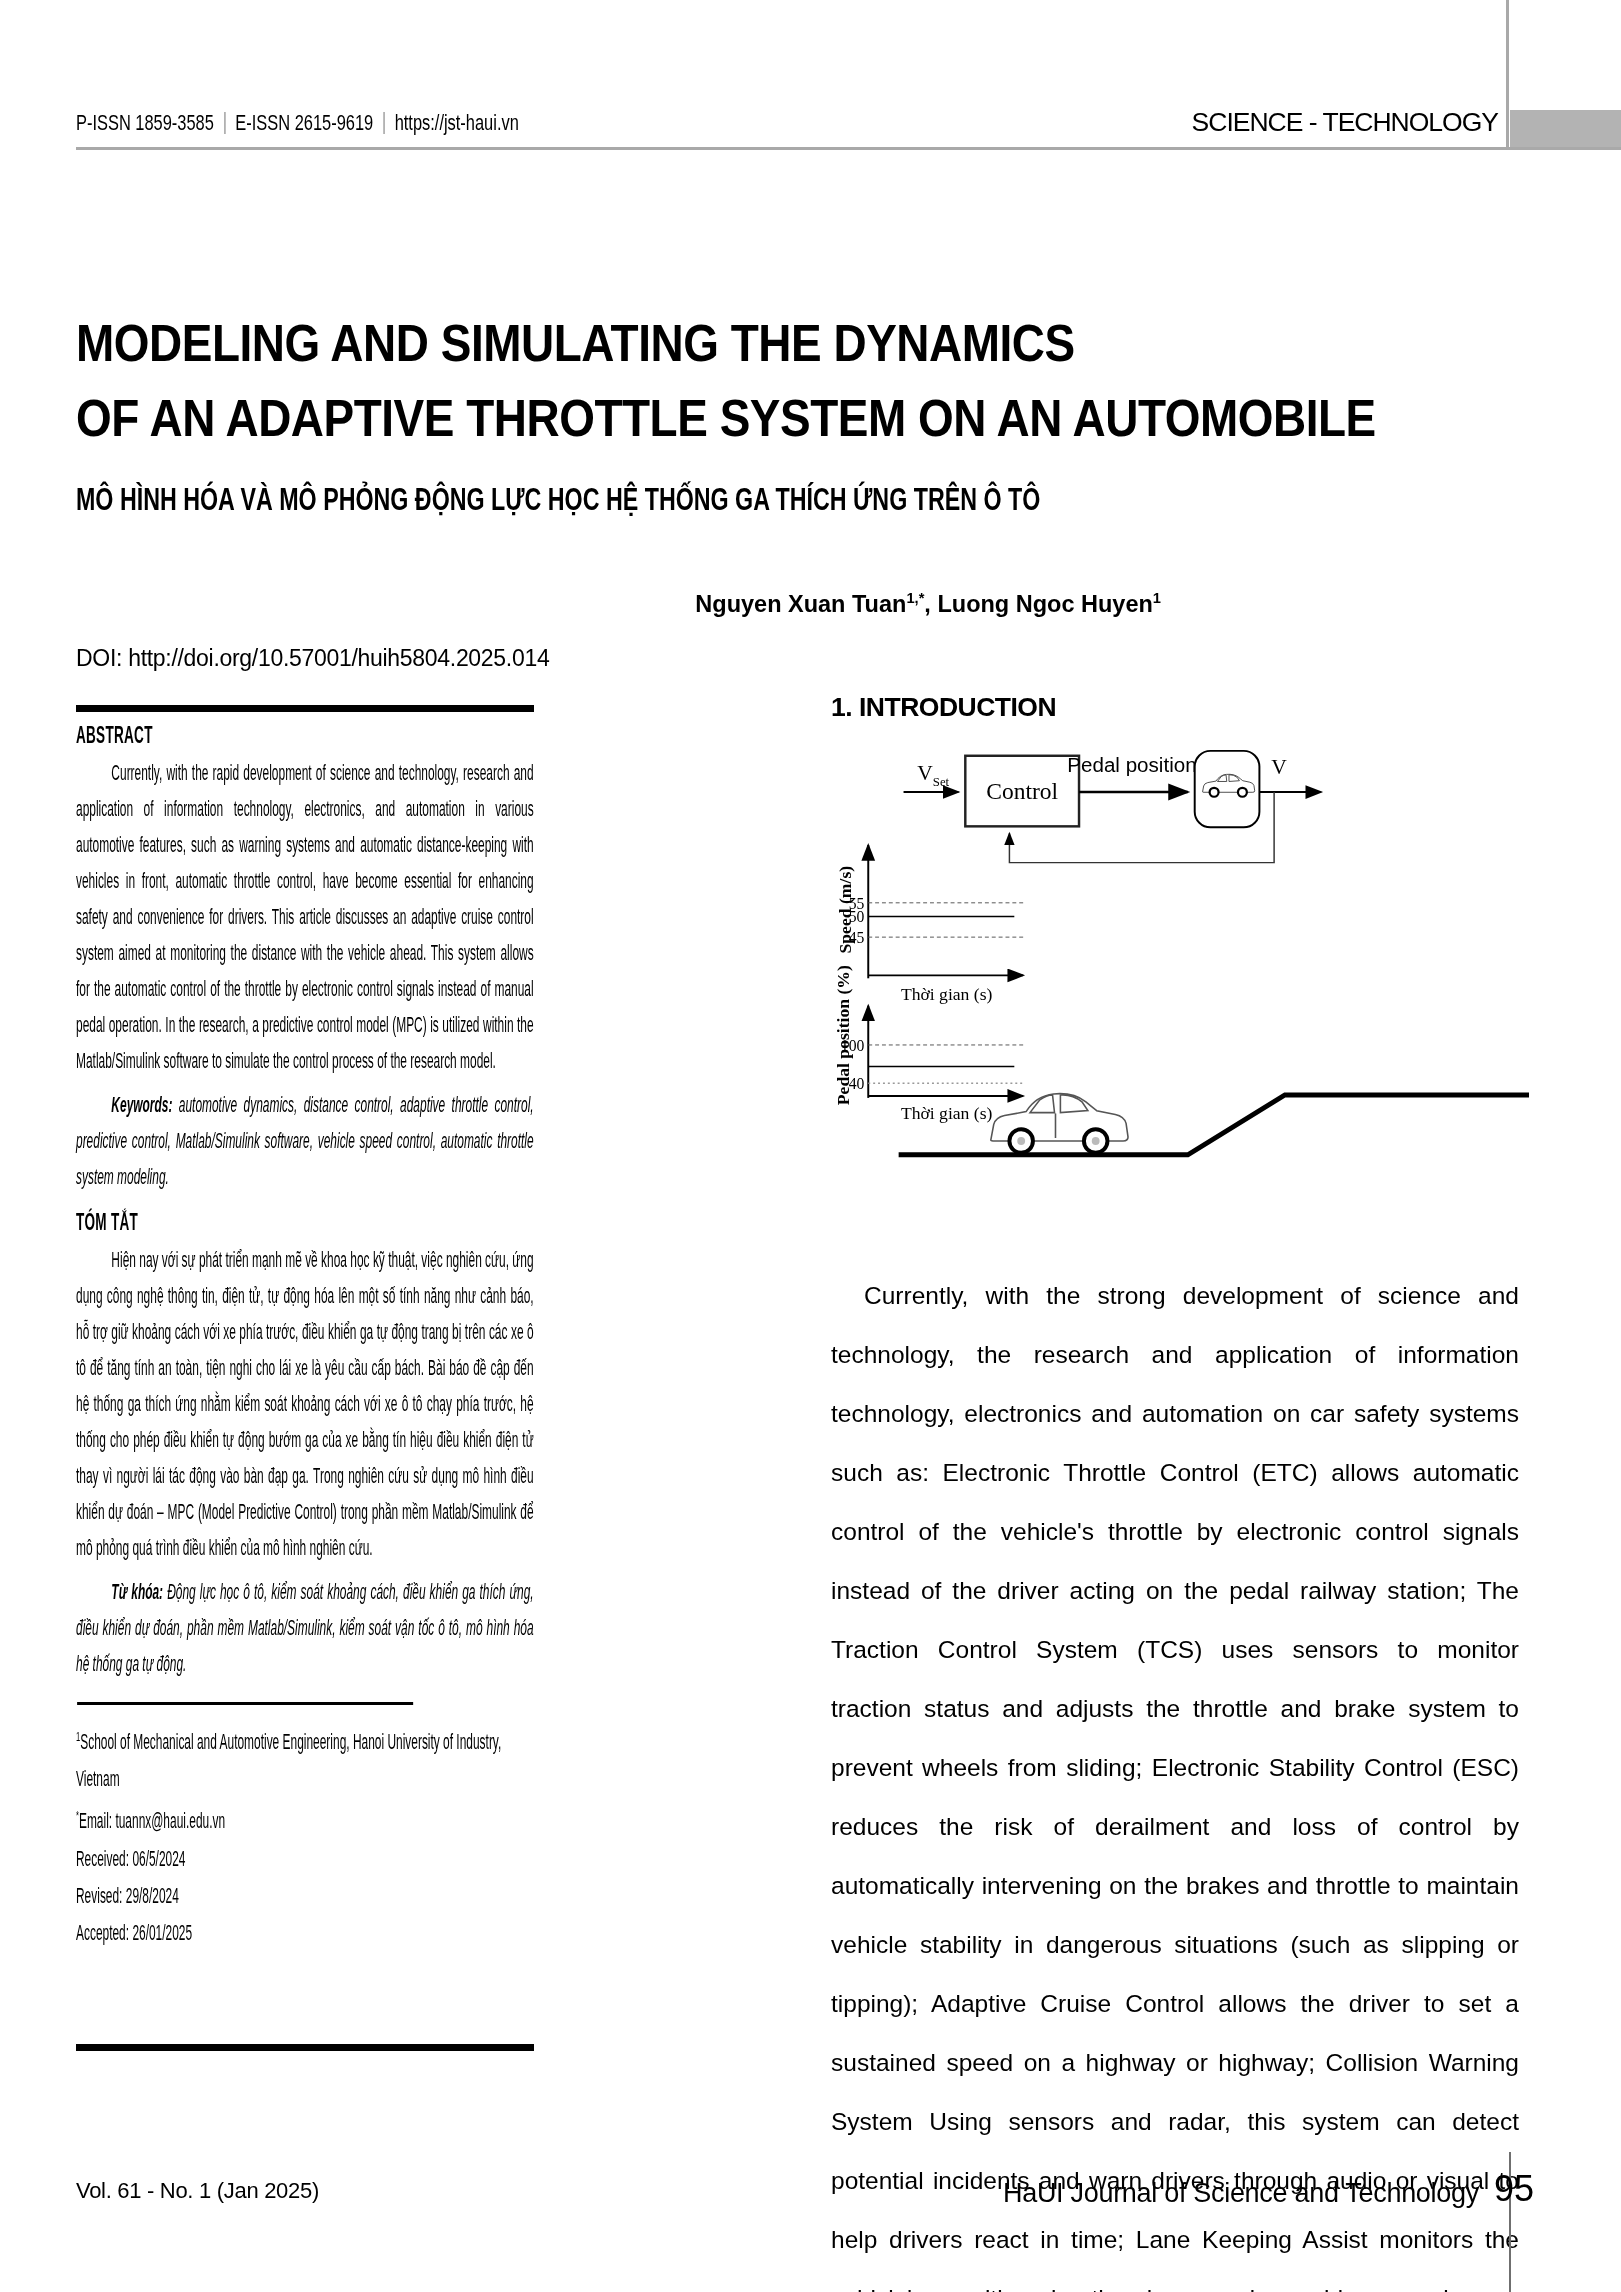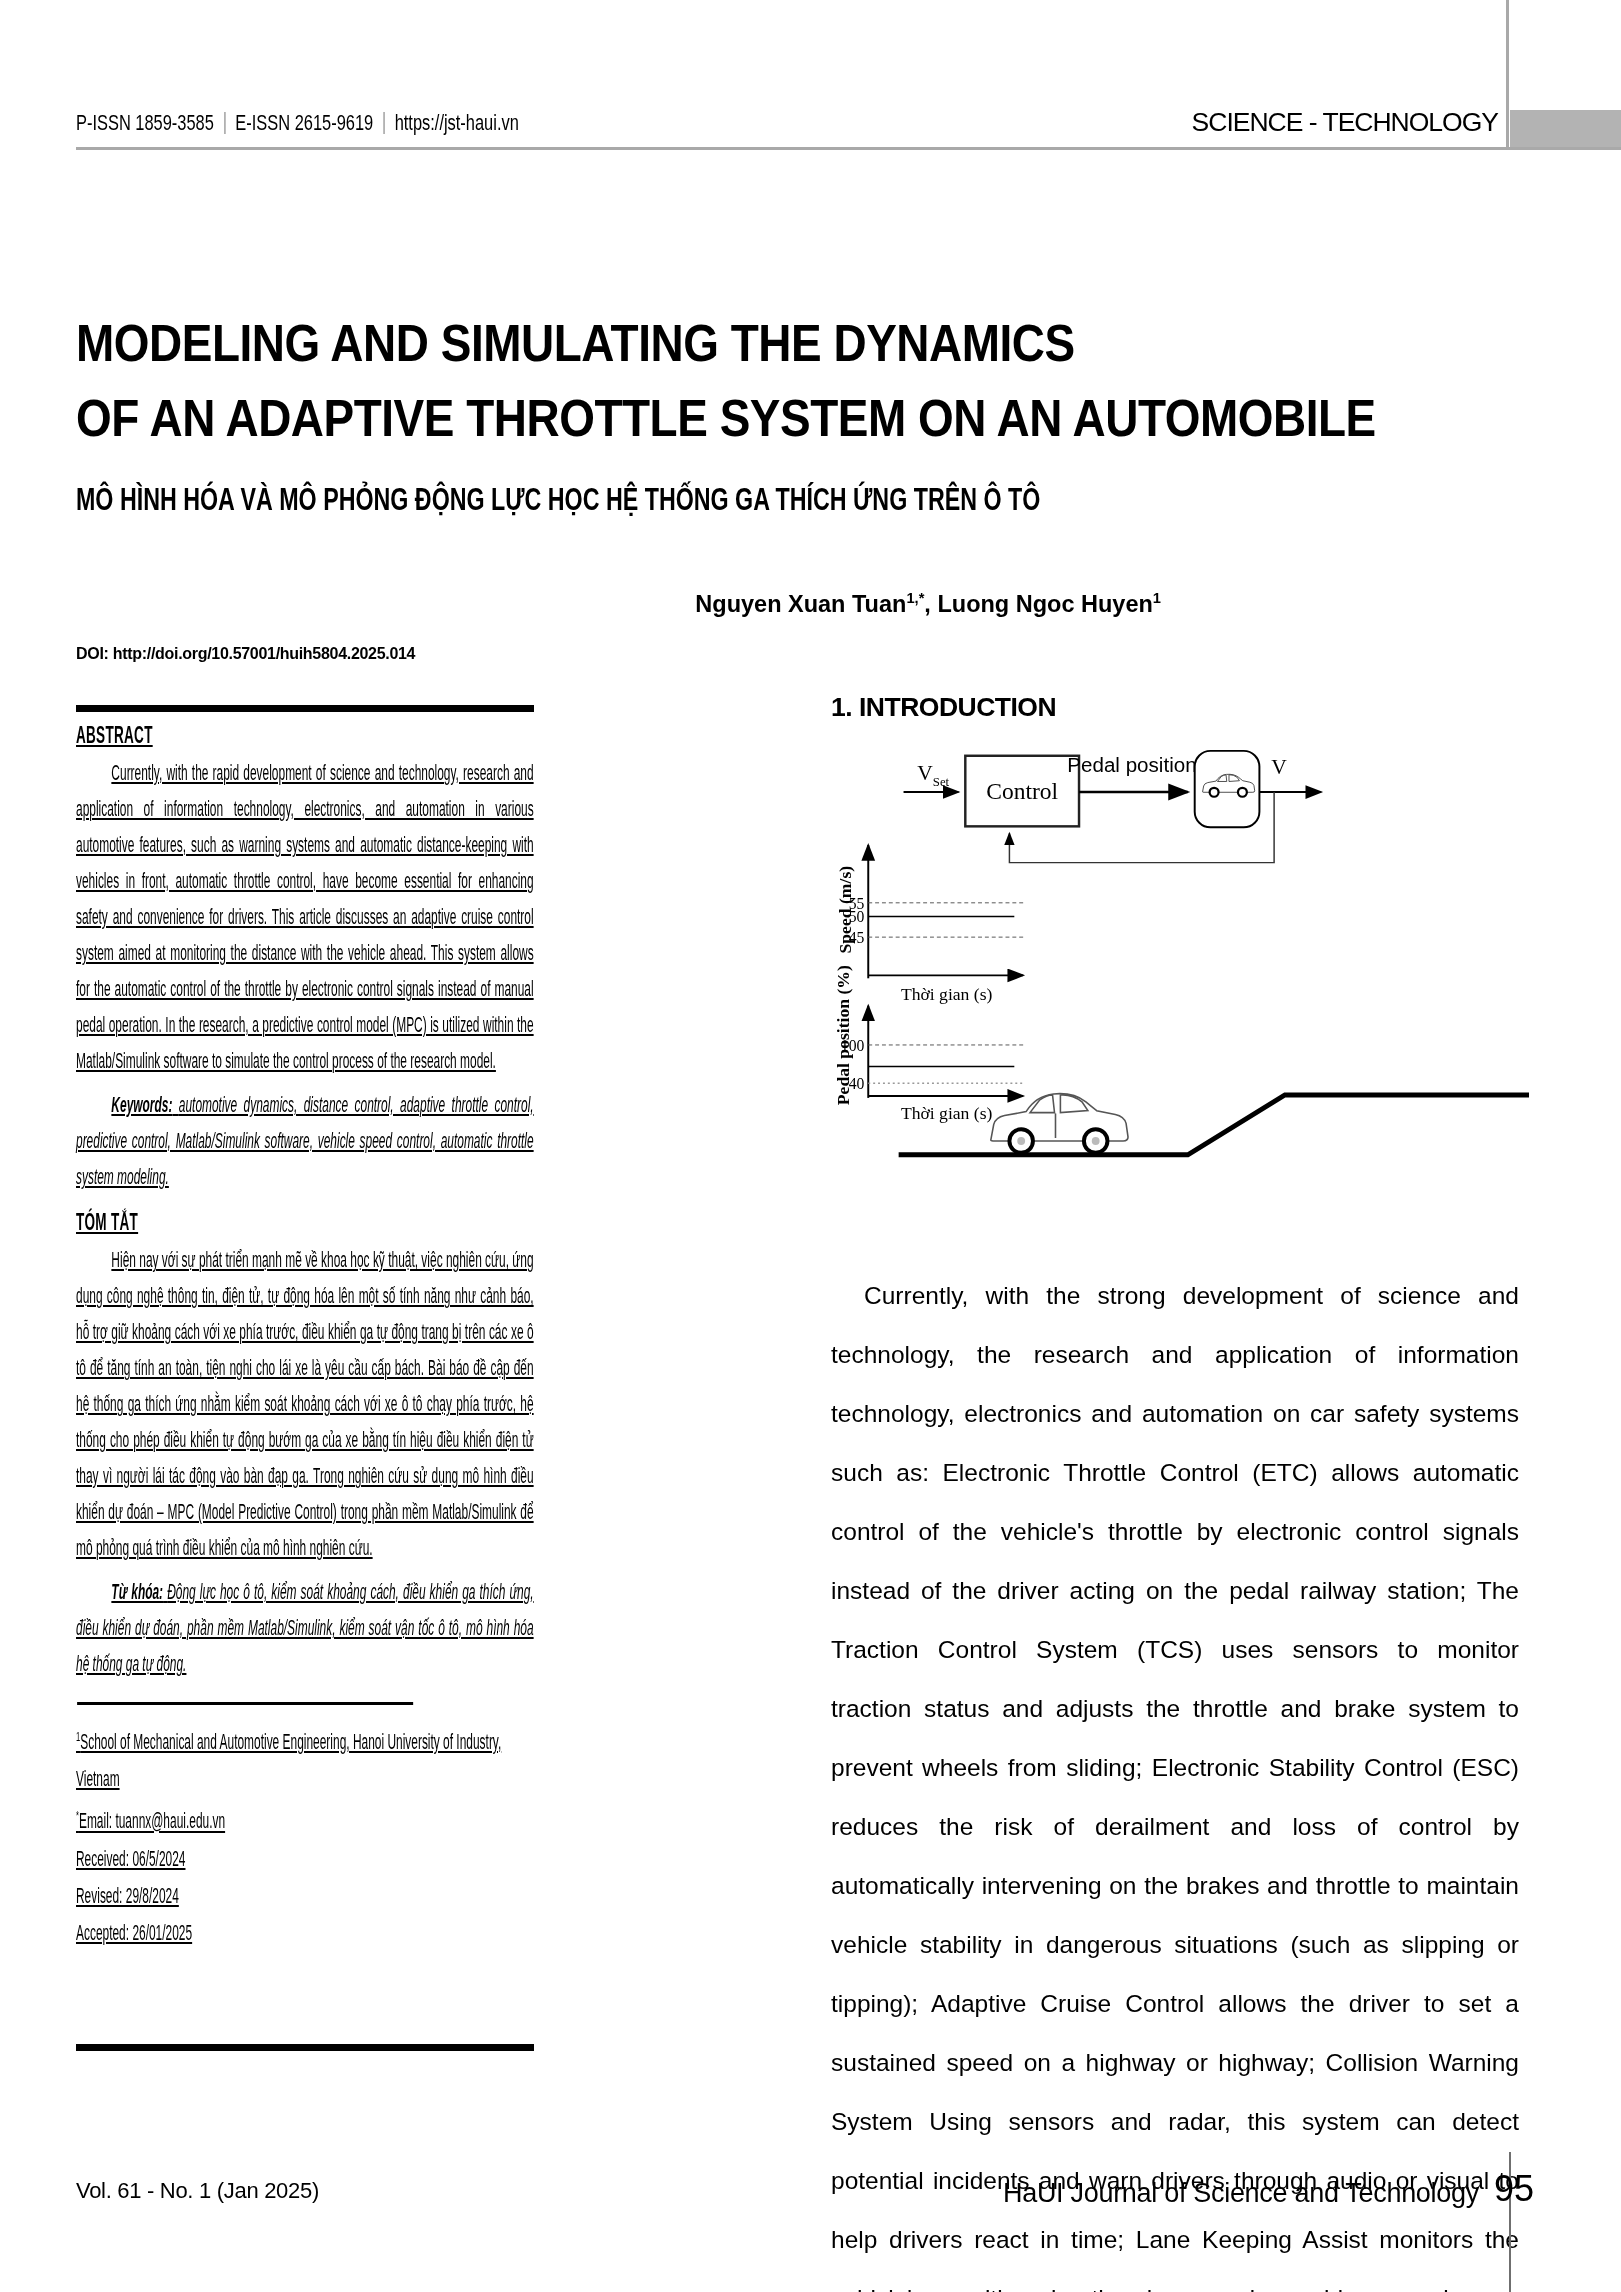--- a/index.html
+++ b/index.html
@@ -20,25 +20,25 @@
   .hdr-graybox { left:1510px; top:110px; width:111px; height:37px; background:#b3b3b3; }
   .hdr-rule { left:76px; top:147px; width:1545px; height:2.9px; background:#a9a9a9; }
 
   
   .title-block { left:76px; top:306px; width:1470px; transform:scaleX(0.90); transform-origin:0 0;
                  font-size:51px; font-weight:800; line-height:75px; letter-spacing:-0.5px; white-space:nowrap; }
   .subtitle { left:76px; top:482px; width:1470px; transform:scaleX(0.75); transform-origin:0 0;
               font-size:31px; font-weight:700; white-space:nowrap; }
   .authors { left:671px; top:590px; width:490px; text-align:right; font-size:23.5px; font-weight:700; white-space:nowrap; }
   .authors sup { font-size:14.7px; }
-  .doi { left:76px; top:645px; font-size:16px; letter-spacing:-0.3px;font-weight:bold; }
+  .doi { left:76px; top:645px; font-size:23px; letter-spacing:-0.3px; }
 
   
   .rule-thick { background:#000; height:6.9px; width:458px; left:76px; }
-  .left-col { left:76px; top:721px; width:458px; height:1322px; overflow:visible;text-decoration:underline; }
+  .left-col { left:76px; top:721px; width:458px; height:1322px; overflow:visible; }
   .squeeze { width:828px; transform:scaleX(0.5527); transform-origin:0 0; }
   .squeeze h3 { font-size:24.5px; font-weight:700; margin:0 0 5.9px 0; letter-spacing:0.5px; }
   .squeeze h3.mt { margin-top:13.7px; }
   .squeeze p { margin:0 0 7.8px 0; font-size:21.6px; line-height:36px; text-align:justify; text-indent:64px; }
   .squeeze p.kw { font-style:italic; }
   .squeeze p.kw b { font-weight:700; }
   .fn-sep { width:608px; height:2.9px; background:#000; margin:19.6px 0 13.7px 2px; }
   .footnotes div { font-size:21.6px; line-height:37px; }
   .footnotes sup { font-size:13.7px; }
 

